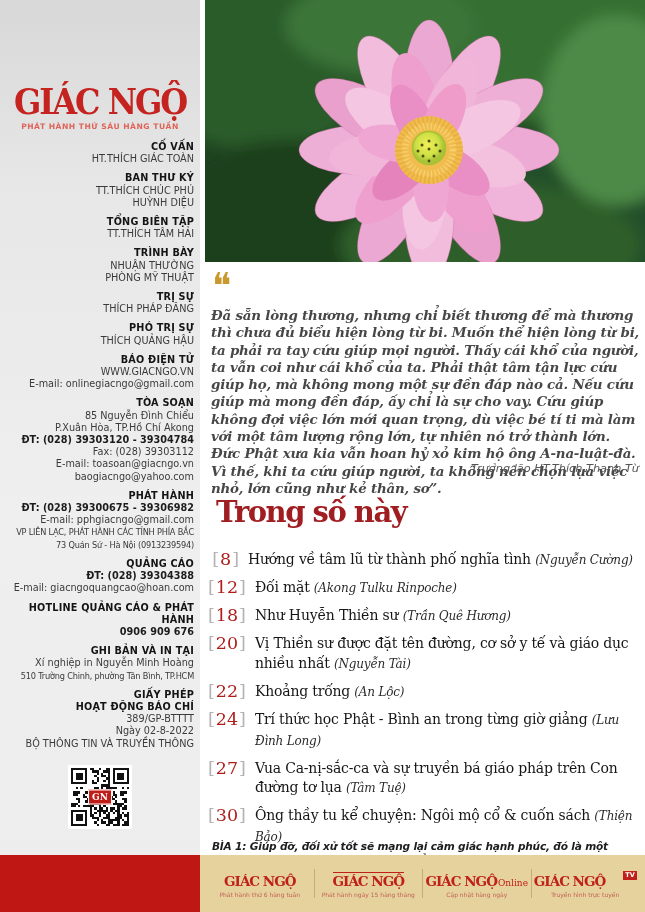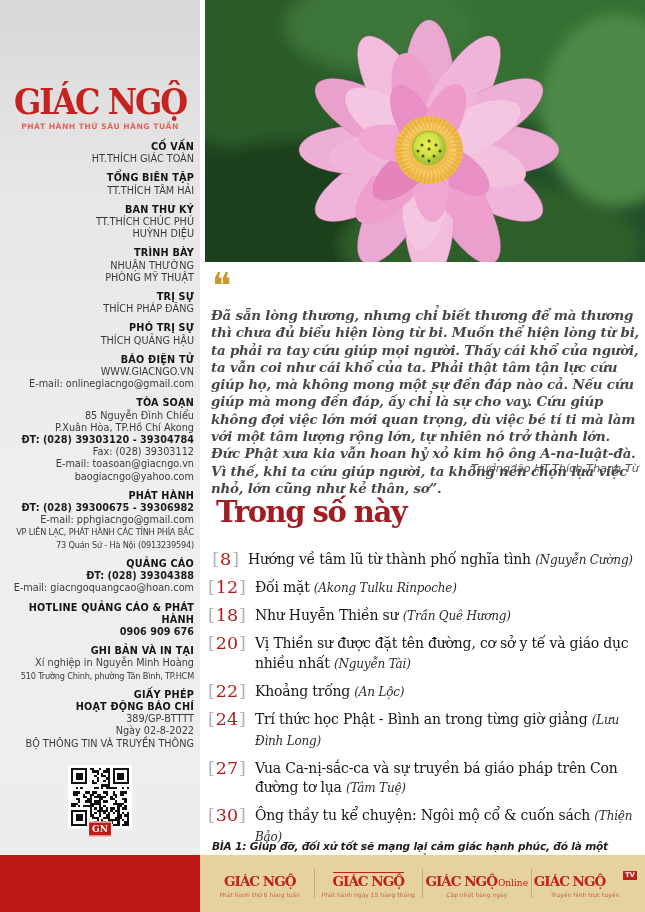--- a/index.html
+++ b/index.html
@@ -17,21 +17,21 @@
   .sections{margin-top:10px;padding:0 6px;}
   .sec{margin-top:7px;text-align:right;}
   .sec-h{font-size:9.7px;font-weight:bold;color:#141414;line-height:12.2px;letter-spacing:.2px;white-space:pre-line;}
   .sec-l{font-size:9.7px;color:#3a3a3a;line-height:12.2px;}
   .sec-l.b{font-weight:bold;color:#1c1c1c;}
   .sec-l.sm{font-size:8.2px;letter-spacing:-.2px;}
   .qr-wrap{position:absolute;left:50%;transform:translateX(-50%);top:765px;width:58px;height:58px;background:#fff;padding:3px;}
   .qr-wrap svg{display:block;width:58px;height:58px;}
   .qr-label{position:absolute;left:50%;top:50%;transform:translate(-50%,-50%);
     background:#bf1b17;color:#fff;font-family:"DejaVu Serif",serif;font-weight:bold;
-    font-size:9px;padding:2px 3px;border:1px solid #fff;line-height:1;margin-top:32px;}
+    font-size:9px;padding:2px 3px;border:1px solid #fff;line-height:1;}
 
   
   .photo{position:absolute;left:205px;top:0;width:440px;height:262px;overflow:hidden;}
   .photo svg{display:block;width:440px;height:262px;}
 
   
   .quote-mark{position:absolute;left:212px;top:268px;font-size:36px;color:#c9992e;line-height:1;
     font-family:"DejaVu Sans",sans-serif;}
   .quote-text{position:absolute;left:211px;top:307px;width:430px;
     font-family:"DejaVu Serif","Liberation Serif",serif;font-style:italic;font-weight:bold;
@@ -80,27 +80,27 @@
     <div class="masthead">
       <div class="logo">GIÁC NGỘ</div>
       <div class="logo-tagline">PHÁT HÀNH THỨ SÁU HÀNG TUẦN</div>
     </div>
     <div class="sections">
         <div class="sec">
           <div class="sec-h">CỐ VẤN</div>
           <div class="sec-l">HT.THÍCH GIÁC TOÀN</div>
         </div>
         <div class="sec">
-          <div class="sec-h">TỔNG BIÊN TẬP</div>
-          <div class="sec-l">TT.THÍCH TÂM HẢI</div>
-        </div>
-        <div class="sec">
           <div class="sec-h">BAN THƯ KÝ</div>
           <div class="sec-l">TT.THÍCH CHÚC PHÚ</div>
           <div class="sec-l">HUỲNH DIỆU</div>
+        </div>
+        <div class="sec">
+          <div class="sec-h">TỔNG BIÊN TẬP</div>
+          <div class="sec-l">TT.THÍCH TÂM HẢI</div>
         </div>
         <div class="sec">
           <div class="sec-h">TRÌNH BÀY</div>
           <div class="sec-l">NHUẬN THƯỜNG</div>
           <div class="sec-l">PHÒNG MỸ THUẬT</div>
         </div>
         <div class="sec">
           <div class="sec-h">TRỊ SỰ</div>
           <div class="sec-l">THÍCH PHÁP ĐĂNG</div>
         </div>

